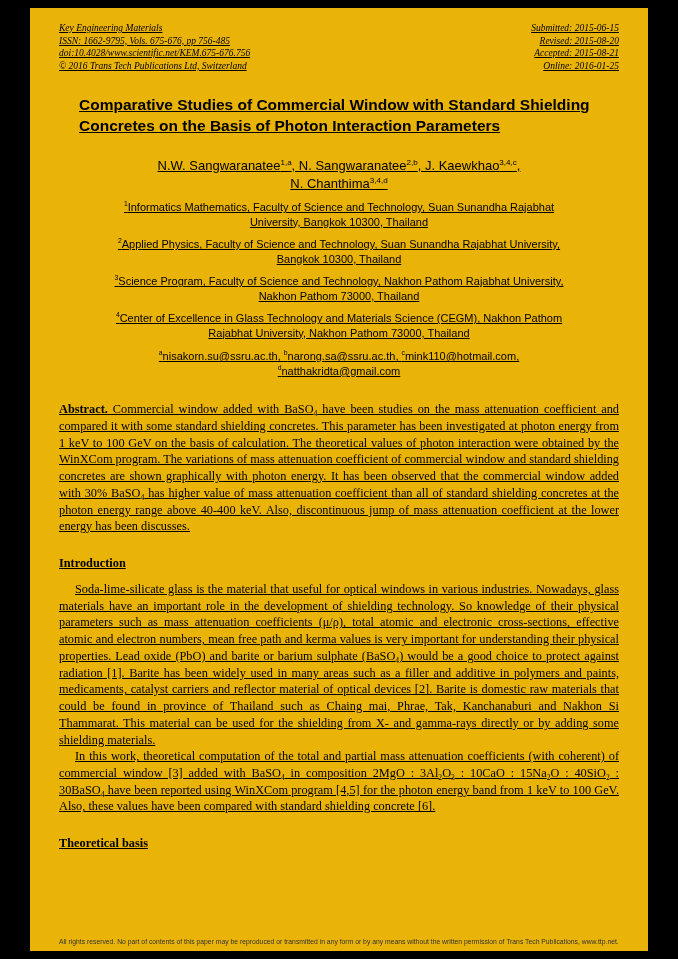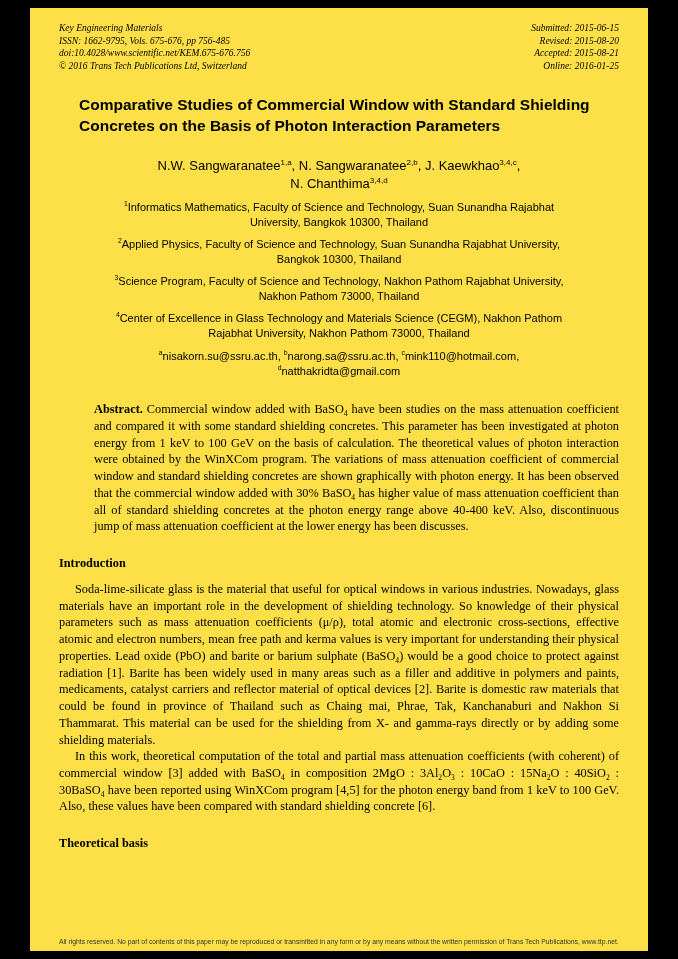--- a/index.html
+++ b/index.html
@@ -7,23 +7,24 @@
   body {
     background: #000000;
     font-family: "Liberation Serif", "DejaVu Serif", serif;
     color: #000000;
   }
   .page {
     position: relative;
     width: 618px;
     height: 943px;
     margin: 8px auto;
-    background: #fde047;
+    background: #eab308;
     padding: 14px 29px 16px 29px;
     overflow: hidden;
+    text-decoration: underline;
   }
   
   .header {
     display: flex;
     justify-content: space-between;
     font-style: italic;
     font-size: 9.5px;
     line-height: 1.32;
   }
   .header-right { text-align: right; }
@@ -59,21 +60,21 @@
     font-size: 11.5px;
     margin-top: 22px;
   }
   .keywords .kw-label { font-weight: bold; }
   
   .abstract, .body-par {
     font-size: 12.3px;
     line-height: 1.36;
     text-align: justify;
   }
-  .abstract { margin-top: 23px; margin-left: 35px; }
+  .abstract { margin-top: 23px; }
   .abstract .abs-label { font-weight: bold; }
   .section-heading {
     font-size: 12.3px;
     font-weight: bold;
     margin-top: 21px;
     margin-bottom: 10px;
   }
   .body-par { text-indent: 16px; }
   
   .footer {

